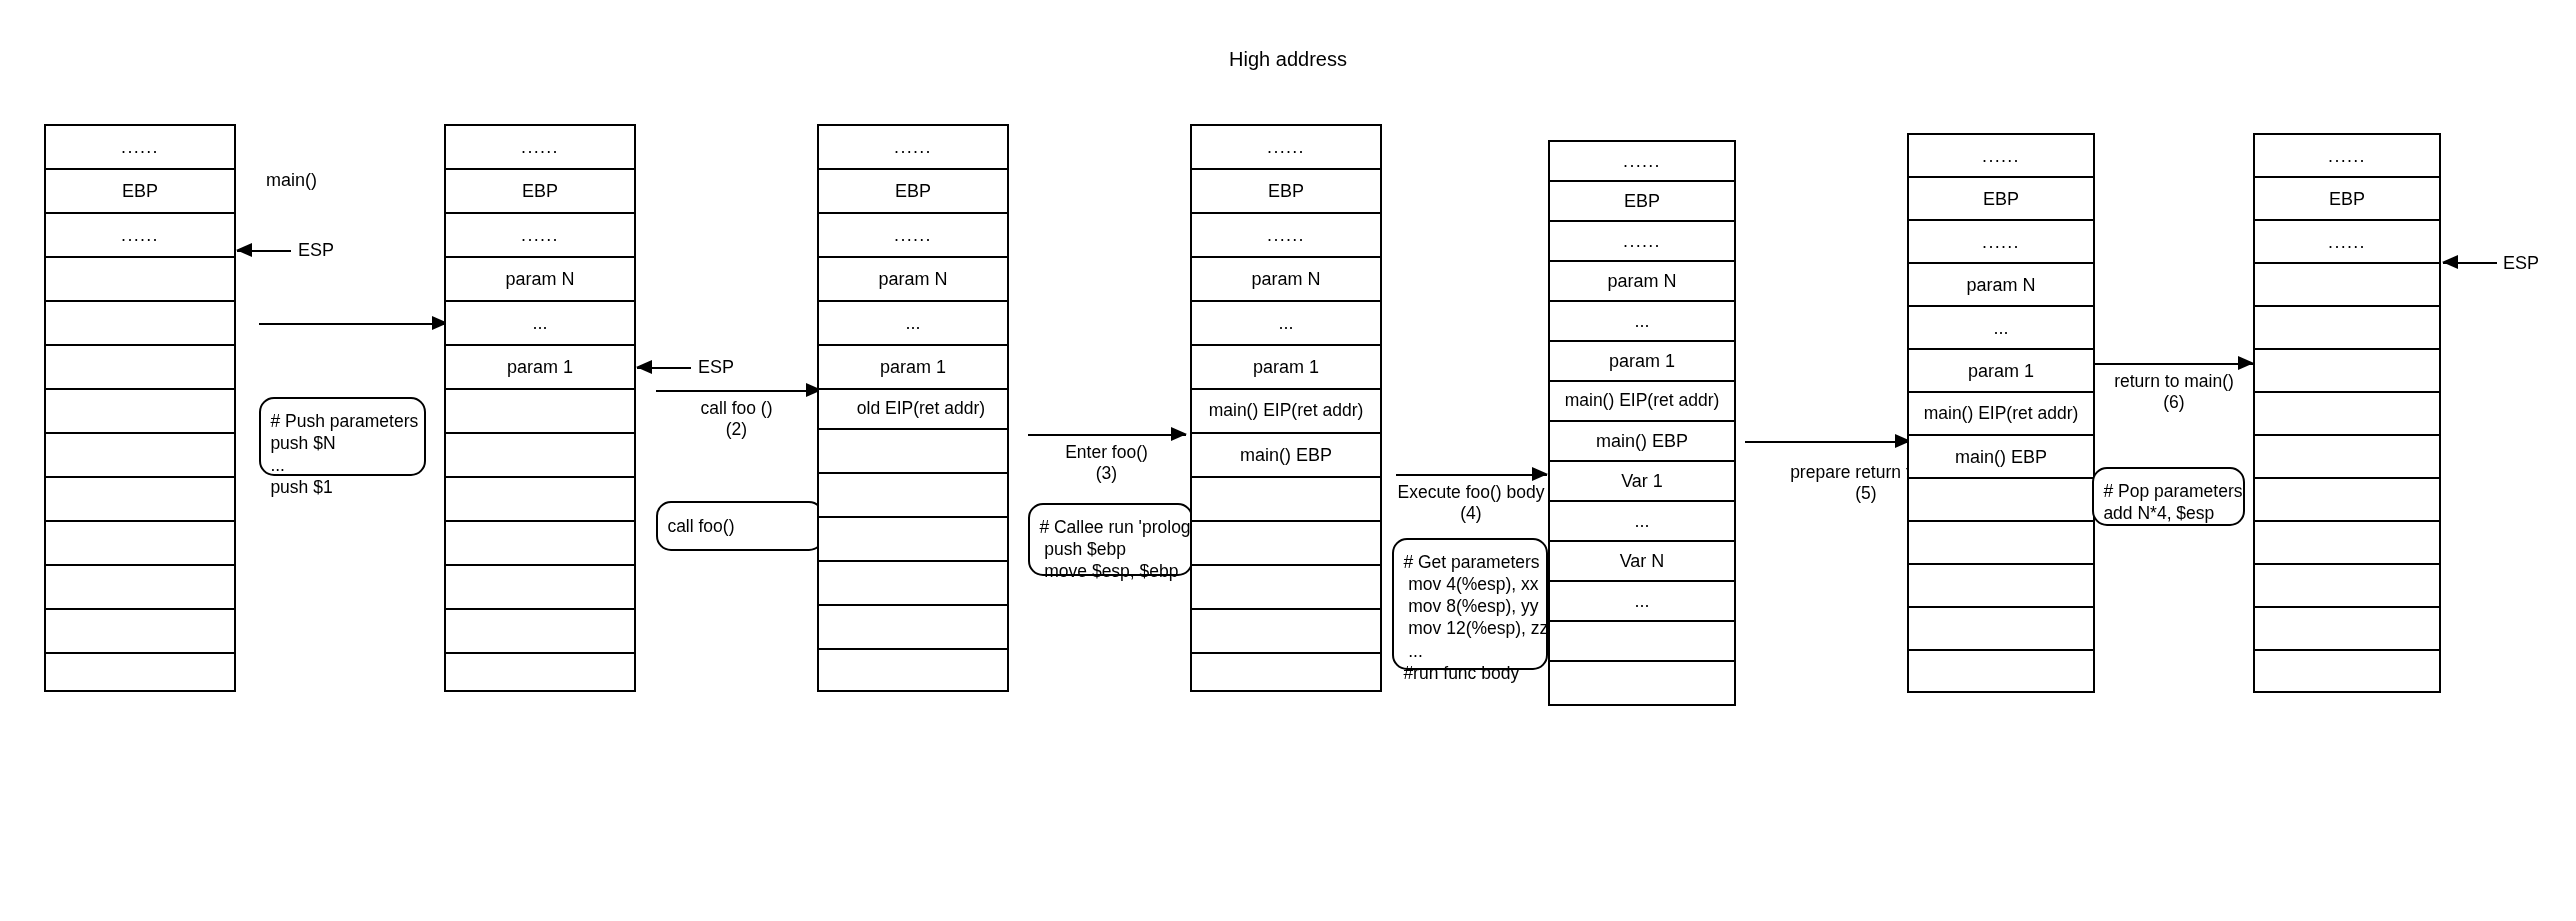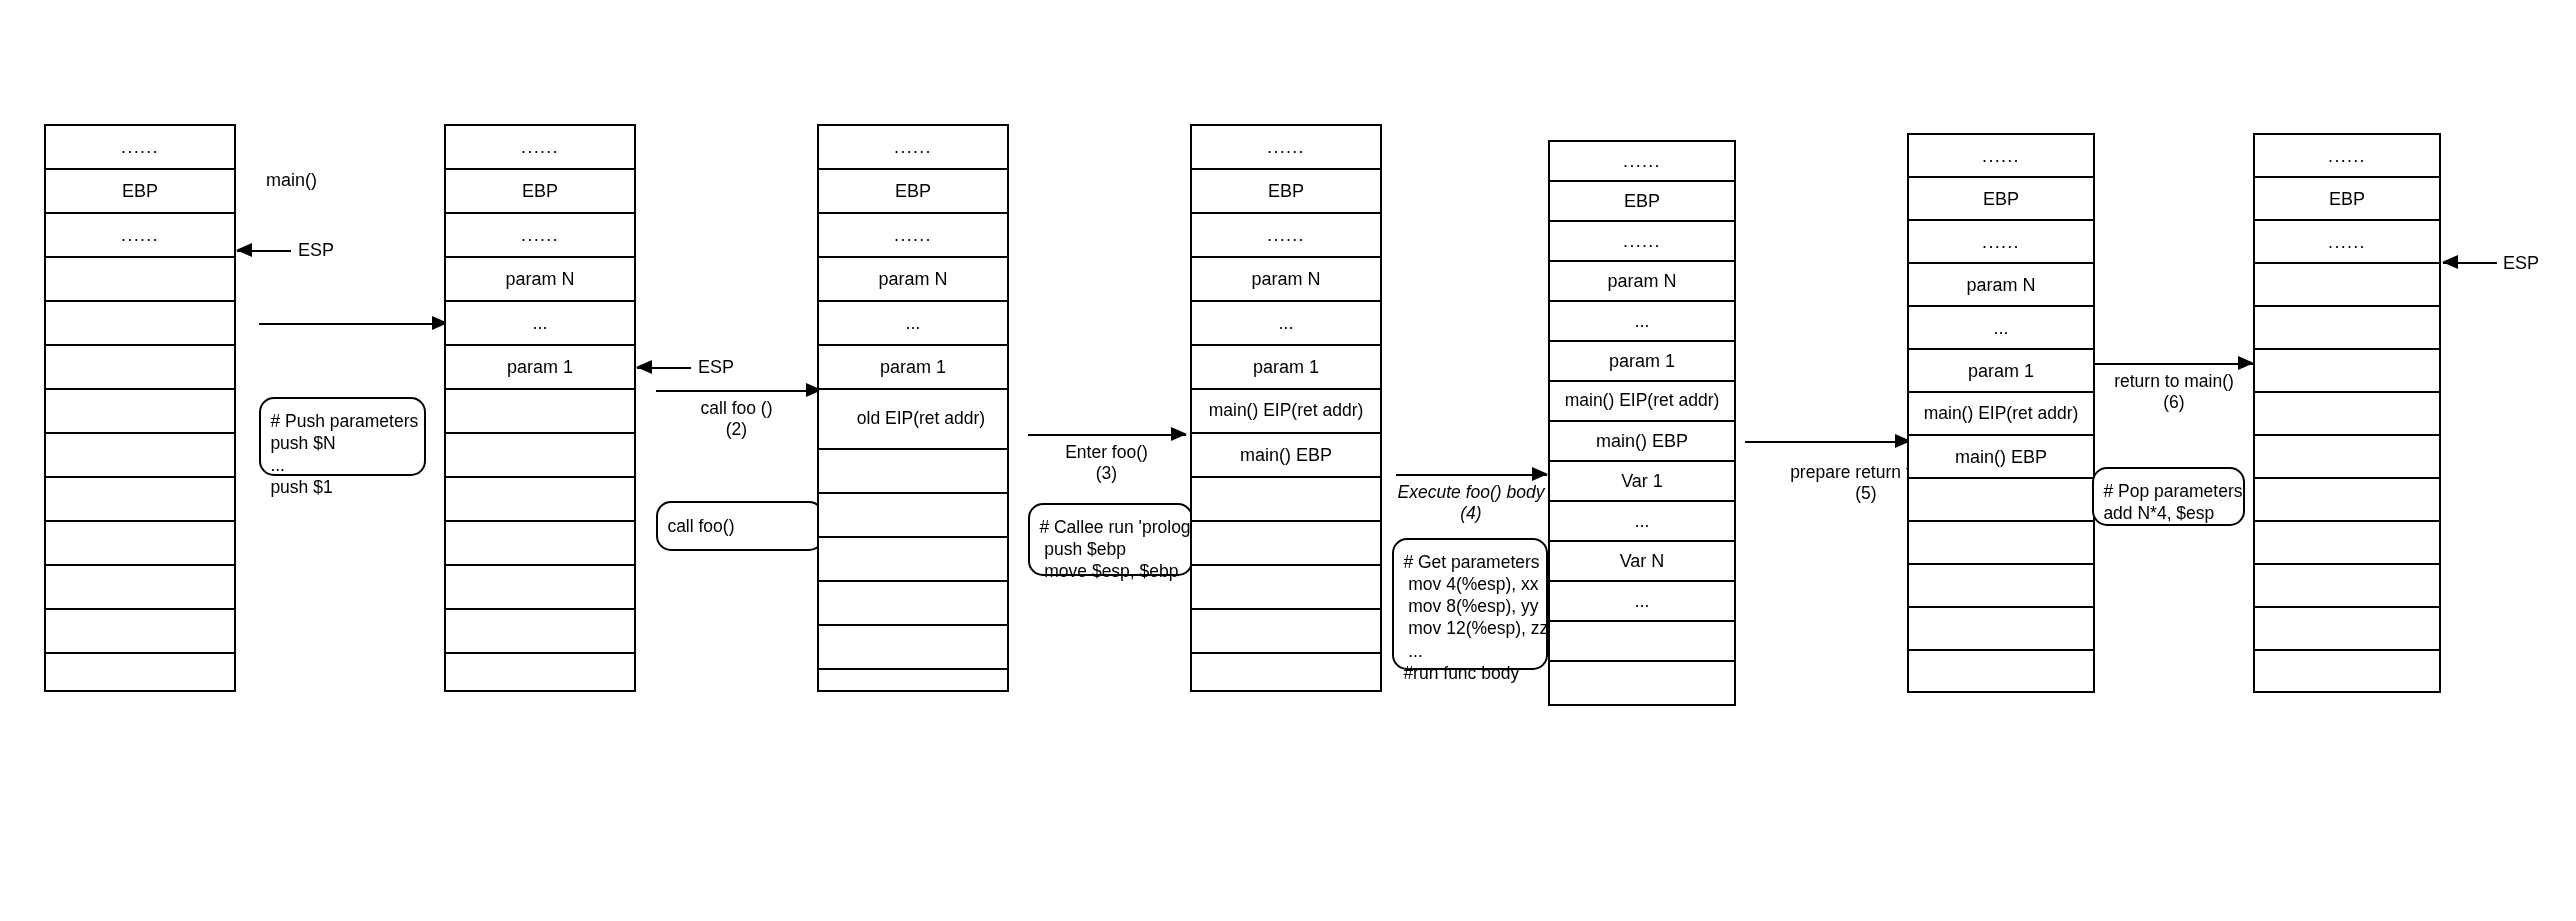--- a/index.html
+++ b/index.html
@@ -51,20 +51,21 @@
     font-size:17.5px;line-height:1.27;color:#000;
     padding:10.8px 9.4px;white-space:pre;
   }
   .note.center{display:flex;align-items:center;}
 </style>
 </head>
 <body>
 
 <div id="canvas">
 
+  <div class="addr-label" style="left:0;top:48px;width:2576px;">High address</div>
 
   <div class="stack" id="stack0" style="left:44px;top:124px;width:192px;height:568px;">
     <div class="cell dots" style="height:44px;">......</div>
     <div class="cell" style="height:44px;">EBP</div>
     <div class="cell dots" style="height:44px;">......</div>
     <div class="cell" style="height:44px;"></div>
     <div class="cell" style="height:44px;"></div>
     <div class="cell" style="height:44px;"></div>
     <div class="cell" style="height:44px;"></div>
     <div class="cell" style="height:44px;"></div>
@@ -111,21 +112,21 @@
 
   <div class="note center" style="left:656px;top:501px;width:168px;height:50px;">call foo()</div>
 
   <div class="stack" id="stack2" style="left:817px;top:124px;width:192px;height:568px;">
     <div class="cell dots" style="height:44px;">......</div>
     <div class="cell" style="height:44px;">EBP</div>
     <div class="cell dots" style="height:44px;">......</div>
     <div class="cell" style="height:44px;">param N</div>
     <div class="cell" style="height:44px;">...</div>
     <div class="cell" style="height:44px;">param 1</div>
-    <div class="cell small" style="height:60px;padding-left:16px;">old EIP(ret addr)</div>
+    <div class="cell small" style="height:40px;padding-left:16px;">old EIP(ret addr)</div>
     <div class="cell" style="height:44px;"></div>
     <div class="cell" style="height:44px;"></div>
     <div class="cell" style="height:44px;"></div>
     <div class="cell" style="height:44px;"></div>
     <div class="cell" style="height:44px;"></div>
     <div class="cell" style="height:42px;"></div>
   </div>
 
   <div class="harrow" style="left:1028px;top:434px;width:158px;"></div>
   <div class="arrow-label" style="left:1019px;top:442px;width:175px;"><span>Enter foo()</span><br><span>(3)</span></div>
@@ -144,21 +145,21 @@
     <div class="cell small" style="height:44px;">main() EIP(ret addr)</div>
     <div class="cell" style="height:44px;">main() EBP</div>
     <div class="cell" style="height:44px;"></div>
     <div class="cell" style="height:44px;"></div>
     <div class="cell" style="height:44px;"></div>
     <div class="cell" style="height:44px;"></div>
     <div class="cell" style="height:42px;"></div>
   </div>
 
   <div class="harrow" style="left:1396px;top:474px;width:151px;"></div>
-  <div class="arrow-label" style="left:1387px;top:482px;width:168px;font-style:italic;"><span>Execute foo() body</span><br><span>(4)</span></div>
+  <div class="arrow-label" style="left:1387px;top:482px;width:168px;"><span>Execute foo() body</span><br><span>(4)</span></div>
 
   <div class="note" style="left:1392px;top:538px;width:156px;height:132px;"># Get parameters
  mov 4(%esp), xx
  mov 8(%esp), yy
  mov 12(%esp), zz
  ...
 #run func body</div>
 
   <div class="stack" id="stack4" style="left:1548px;top:140px;width:188px;height:566px;">
     <div class="cell dots" style="height:40px;">......</div>

